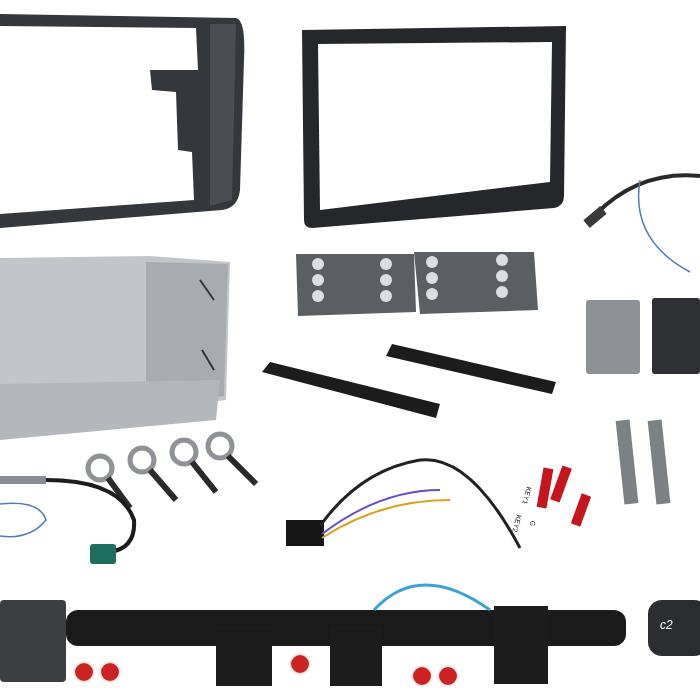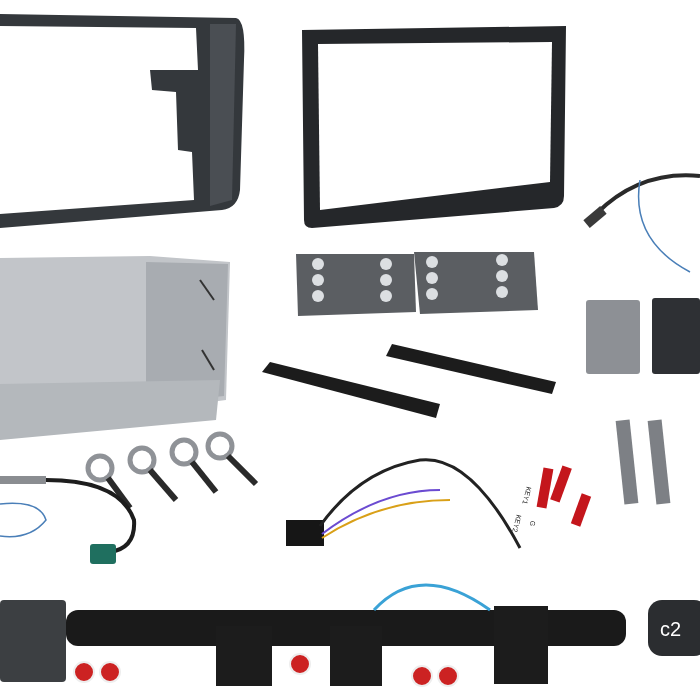--- a/index.html
+++ b/index.html
@@ -123,14 +123,14 @@
   </g>
 
   <g>
     <rect x="0" y="600" width="66" height="82" rx="4" fill="#3c3f42"></rect>
   </g>
 </svg>
 
 <span class="lbl" style="left:518px;top:492px;transform:rotate(105deg);">KEY1</span>
 <span class="lbl" style="left:508px;top:520px;transform:rotate(105deg);">KEY2</span>
 <span class="lbl" style="left:530px;top:520px;transform:rotate(105deg);">G</span>
-<span class="lbl" style="left:660px;top:618px;font-size:20px;color:#fff;">c2</span>
+<span class="lbl" style="left:660px;top:618px;font-size:12px;color:#fff;font-style:italic;">c2</span>
 </div>
 
 </body></html>

